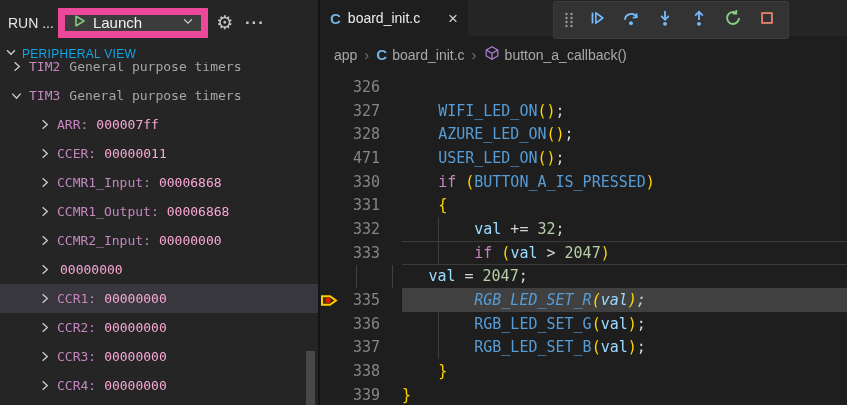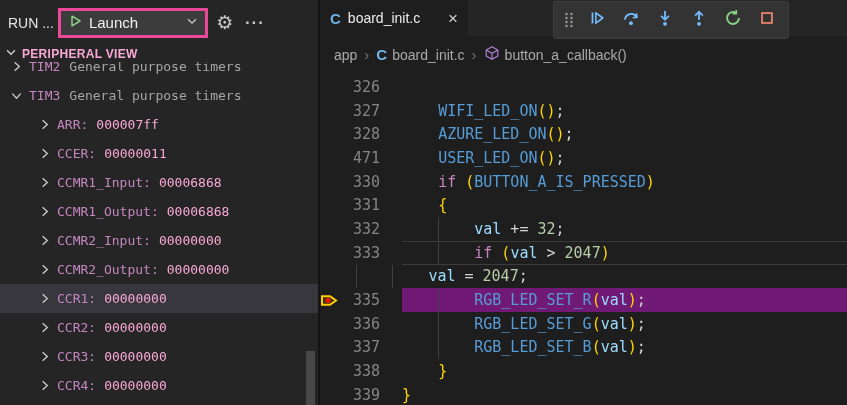--- a/index.html
+++ b/index.html
@@ -7,29 +7,29 @@
   .app {
     position:relative; width:847px; height:405px; overflow:hidden;
     background:#1e1e1e; font-family:"Liberation Sans", sans-serif;
     color:#cccccc; display:flex;
   }
   
   .sidebar { width:318px; height:100%; background:#252526; position:relative; flex:none; display:flex; flex-direction:column; }
   .run-row { height:45px; flex:none; display:flex; align-items:center; padding:0 8px; gap:4px; }
   .run-title { font-size:14px; color:#e7e7e7; white-space:nowrap; }
   .launch-select {
-    width:150px; height:30px; background:#3c3c3c; border:3px solid #ec4899;
+    width:150px; height:30px; background:#3c3c3c; border:7px solid #ec4899;
     display:flex; align-items:center; padding:0 6px; gap:6px; cursor:pointer;
   }
   .launch-select .lbl { font-size:15px; color:#f0f0f0; flex:1; }
   .icon-btn { width:26px; height:26px; display:flex; align-items:center; justify-content:center; color:#c5c5c5; cursor:pointer; }
   .gear { font-size:19px; line-height:1; }
   .more { font-size:17px; letter-spacing:1px; font-weight:bold; color:#c5c5c5; }
   .view-header { height:17px; flex:none; display:flex; align-items:center; gap:4px; padding-left:4px; }
-  .view-header .vh-label { font-size:12px; font-weight:bold; color:#f9a8d4; letter-spacing:.3px;text-align:right; }
+  .view-header .vh-label { font-size:12px; font-weight:normal; color:#0ea5e9; letter-spacing:.3px;text-align:right; }
   .tree { flex:1; overflow:hidden; font-family:"DejaVu Sans Mono", monospace; font-size:13px; position:relative; }
   .tree-row { height:29px; display:flex; align-items:center; white-space:nowrap; cursor:pointer; }
   .tree-row.clipped { margin-top:-10px; }
   .tree-row.selected { background:#37373d; }
   .tree-row .twisty { flex:none; width:16px; height:16px; display:flex; align-items:center; justify-content:center; }
   .tree-row.group { padding-left:8px; }
   .tree-row.reg { padding-left:36px; }
   .tree-row .t-label { color:#c586c0; margin-left:5px; }
   .tree-row .t-desc { color:#a6a6a6; margin-left:9px; }
   .tree-row .t-value { color:#f9a8d4; margin-left:8px; }
@@ -52,21 +52,21 @@
   .breadcrumb { height:37px; flex:none; display:flex; align-items:center; padding-left:14px; gap:7px; font-size:14px; color:#a9a9a9; background:#1e1e1e; }
   .bc-seg { display:flex; align-items:center; gap:5px; cursor:pointer; }
   .bc-sep { color:#767676; font-size:15px; }
   
   .code { flex:1; overflow:hidden; font-family:"DejaVu Sans Mono", monospace; font-size:15px; padding-top:2px; }
   .code-line { height:23.7px; display:flex; align-items:center; }
   .gutter { width:82px; flex:none; display:flex; align-items:center; height:100%; }
   .gutter-icon { width:22px; height:16px; flex:none; display:flex; align-items:center; }
   .ln { width:38px; text-align:right; color:#858585; flex:none; }
   .content { flex:1; height:100%; display:flex; align-items:center; position:relative; white-space:pre; }
-  .code-line.debug-line .content { background:#701a75; }
+  .code-line.debug-line .content { background:#404040;font-style:italic; }
   .code-line.cursor-line .content { border-top:1px solid #3c3c3c; border-bottom:1px solid #3c3c3c; }
   .guide { position:absolute; top:0; bottom:0; width:0; border-left:1px solid #404040; }
   .tk-pl { color:#d4d4d4; } .tk-kw { color:#c586c0; } .tk-fn { color:#569cd6; }
   .tk-vr { color:#9cdcfe; } .tk-nm { color:#b5cea8; } .tk-br { color:#ffd700; }
 </style>
 </head>
 <body>
 
 <div class="app">
 
@@ -162,21 +162,20 @@
           </span>
           <span class="t-label">CCMR2_Input:</span>
           <span class="t-value">00000000</span>
         </div>
         <div class="tree-row reg">
           <span class="twisty">
             <svg width="15" height="15" viewBox="0 0 16 16">
               <polyline points="6,3.5 11,8 6,12.5" fill="none" stroke="#cccccc" stroke-width="1.4"></polyline>
             </svg>
           </span>
-          <span class="t-label">CCMR2_Output:</span>
           <span class="t-value">00000000</span>
         </div>
         <div class="tree-row reg selected">
           <span class="twisty">
             <svg width="15" height="15" viewBox="0 0 16 16">
               <polyline points="6,3.5 11,8 6,12.5" fill="none" stroke="#cccccc" stroke-width="1.4"></polyline>
             </svg>
           </span>
           <span class="t-label">CCR1:</span>
           <span class="t-value">00000000</span>

